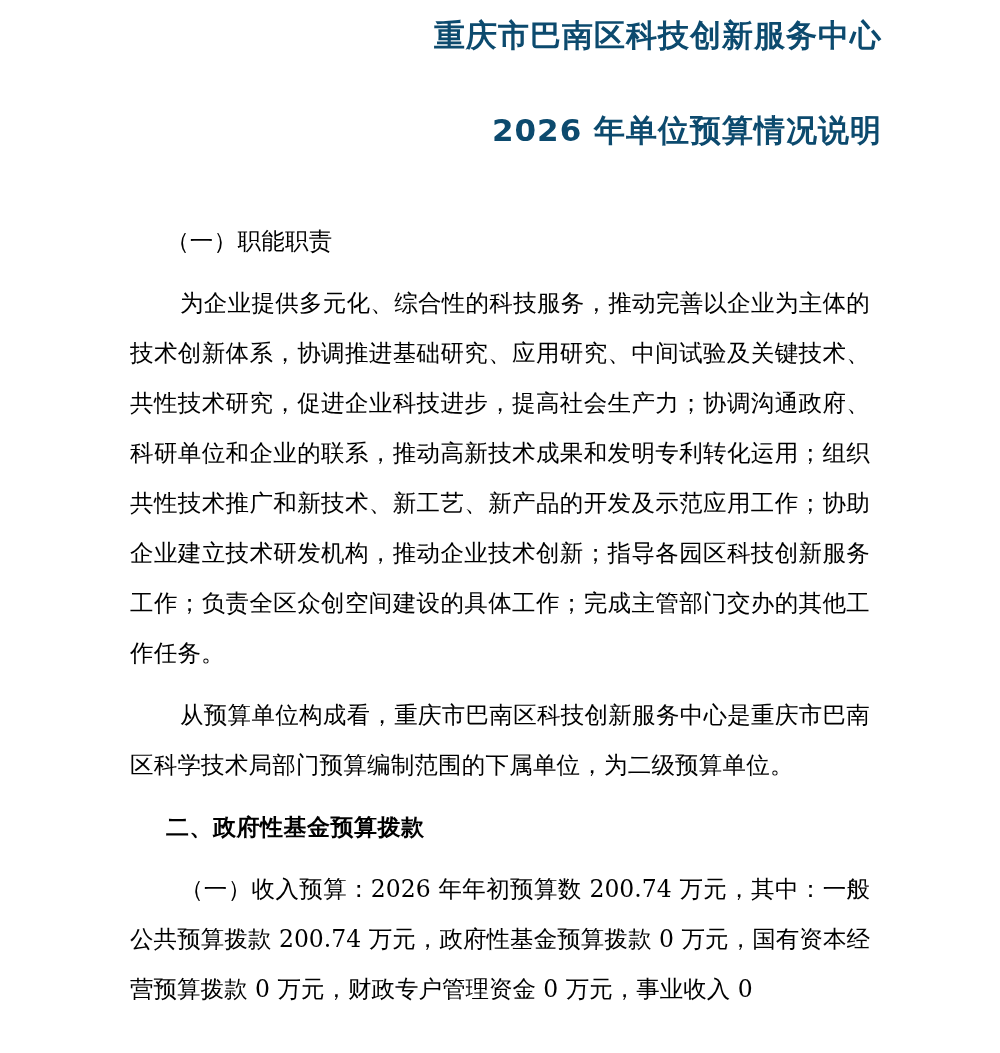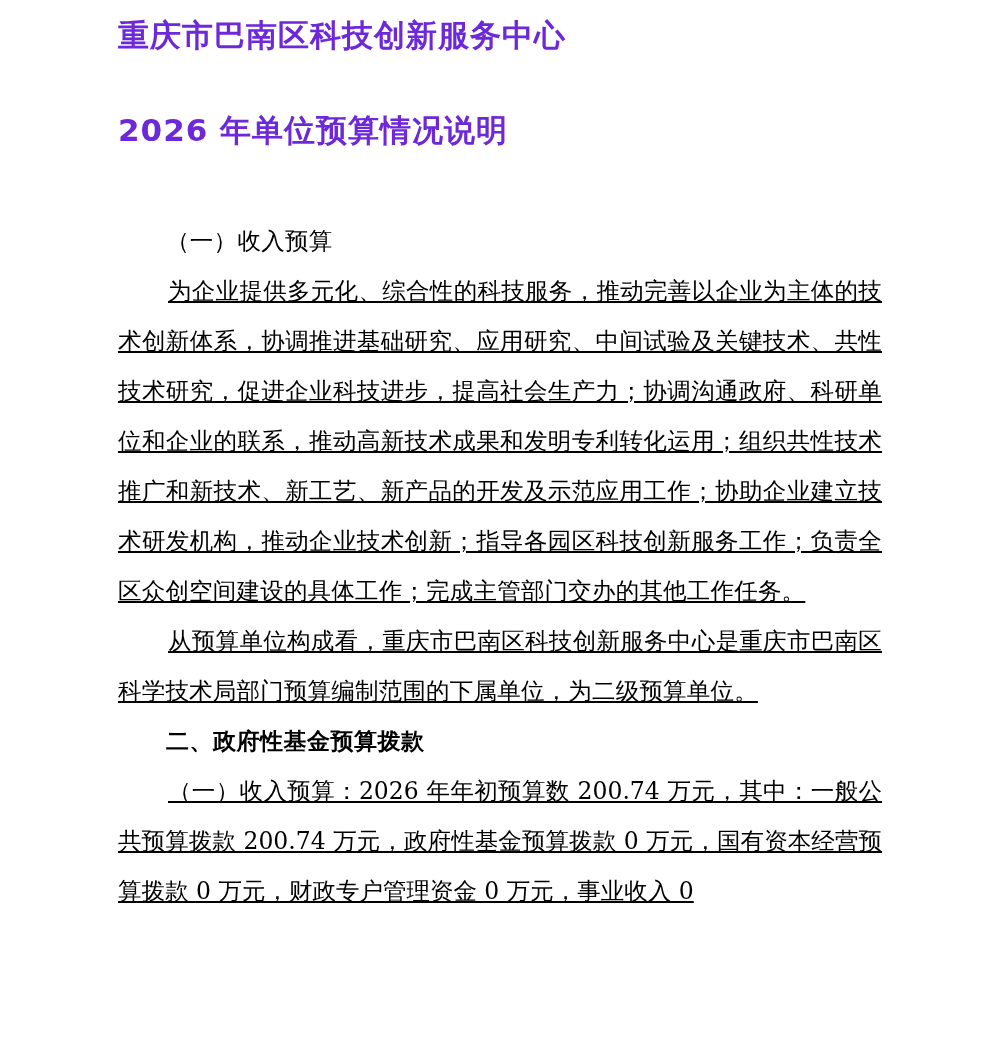--- a/index.html
+++ b/index.html
@@ -15,27 +15,27 @@
     overflow: hidden;
   }
   .page {
     width: 1000px;
     height: 1053px;
     box-sizing: border-box;
     padding: 12px 118px 0 118px;
     position: relative;
   }
   .doc-title {
-    text-align: left;
+    text-align: right;
     font-family: "DejaVu Sans", "Liberation Sans", sans-serif;
     font-weight: bold;
     font-size: 31px;
     line-height: 47px;
     letter-spacing: 1px;
-    color: #6d28d9;
+    color: #0c4a6e;
     margin: 0;
   }
   .doc-title .line2 {
     display: block;
     margin-top: 48px;
   }
   .spacer-after-title {
     height: 62px;
   }
   .section-heading {
@@ -54,41 +54,40 @@
     letter-spacing: 0.3px;
     margin: 0;
   }
   .para {
     font-size: 23.5px;
     line-height: 50px;
     text-indent: 50px;
     text-align: justify;
     text-justify: inter-ideograph;
     letter-spacing: 0.2px;
-    margin: 0;
-    text-decoration: underline;
+    margin: 12px;
   }
   .tight {
     letter-spacing: 0px;
   }
 </style>
 </head>
 <body>
 
 <div class="page">
 
   <h1 class="doc-title">
     <span>重庆市巴南区科技创新服务中心</span>
     <span class="line2">2026 年单位预算情况说明</span>
   </h1>
 
   <div class="spacer-after-title"></div>
 
 
-  <p class="sub-heading">（一）收入预算</p>
+  <p class="sub-heading">（一）职能职责</p>
 
   <p class="para">为企业提供多元化、综合性的科技服务，推动完善以企业为主体的技术创新体系，协调推进基础研究、应用研究、中间试验及关键技术、共性技术研究，促进企业科技进步，提高社会生产力；协调沟通政府、科研单位和企业的联系，推动高新技术成果和发明专利转化运用；组织共性技术推广和新技术、新工艺、新产品的开发及示范应用工作；协助企业建立技术研发机构，推动企业技术创新；指导各园区科技创新服务工作；负责全区众创空间建设的具体工作；完成主管部门交办的其他工作任务。</p>
 
 
   <p class="para">从预算单位构成看，重庆市巴南区科技创新服务中心是重庆市巴南区科学技术局部门预算编制范围的下属单位，为二级预算单位。</p>
 
   <h2 class="section-heading">二、政府性基金预算拨款</h2>
 
   <p class="para tight">（一）收入预算：2026 年年初预算数 200.74 万元，其中：一般公共预算拨款 200.74 万元，政府性基金预算拨款 0 万元，国有资本经营预算拨款 0 万元，财政专户管理资金 0 万元，事业收入 0</p>
 

